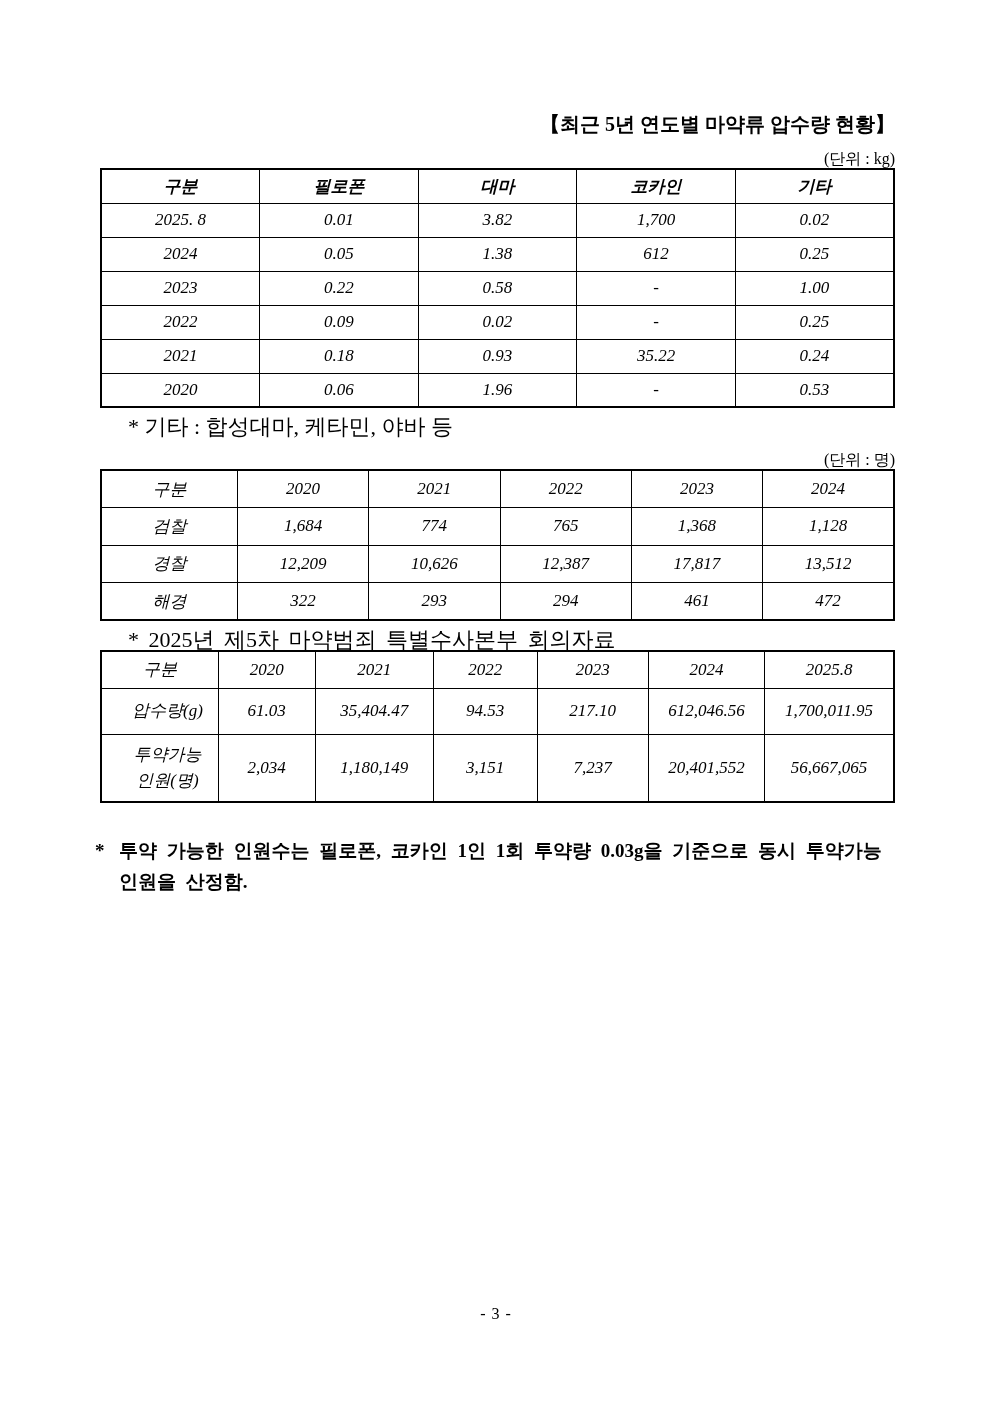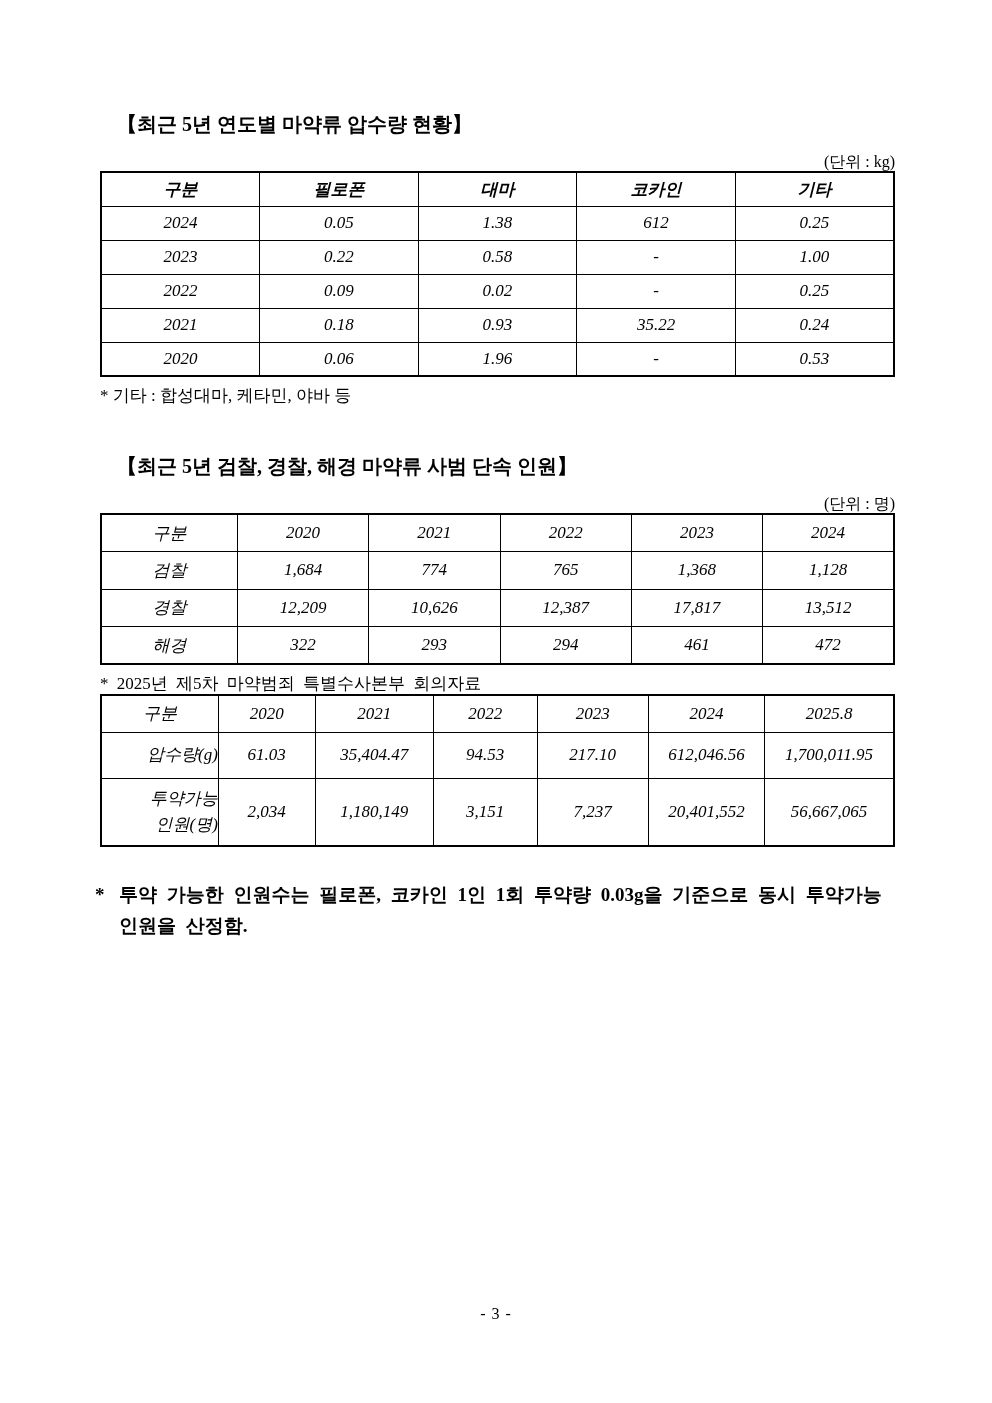--- a/index.html
+++ b/index.html
@@ -13,31 +13,31 @@
     font-family: "Liberation Serif", "DejaVu Serif", serif;
     overflow: hidden;
   }
   .content {
     position: absolute;
     left: 100px;
     top: 0;
     width: 795px;
   }
   .tbl-title {
-    margin: 17px;
+    margin: 0;
     font-size: 20px;
     font-weight: bold;
-    text-align: left;
+    text-align: right;
     line-height: 24px;
   }
   .title-1 { margin-top: 112px; }
   .title-2 { margin-top: 48px; }
   .title-3 { margin-top: 46px; }
   .unit {
-    margin-top: 4px;
+    margin-top: 14px;
     text-align: right;
     font-size: 16px;
     line-height: 18px;
   }
   table {
     width: 100%;
     border-collapse: collapse;
     table-layout: fixed;
     border: 2px solid #000;
     font-style: italic;
@@ -50,29 +50,30 @@
     font-weight: normal;
     padding: 0;
   }
   .t1 th { font-weight: bold; height: 34px; }
   .t1 td { height: 34px; }
   .t2 th, .t2 td { height: 37.5px; }
   .t3 th { height: 37px; }
   .t3 .r1 td { height: 46px; }
   .t3 .r2 td { height: 68px; }
   .t3 td.rowlabel {
-    text-align: right;
+    text-align: center;
     padding-left: 15px;
     white-space: pre-line;
     line-height: 26px;
   }
   .footnote {
     margin-top: 9px;
-    font-size: 17px;
+    font-size: 22px;
     line-height: 20px;
+    margin-left: 28px;
   }
   .fn2 { word-spacing: 4px; }
   .note {
     display: flex;
     margin-top: 32px;
     margin-left: -5px;
     font-weight: bold;
     font-size: 19px;
     line-height: 31px;
     word-spacing: 5px;
@@ -109,20 +110,27 @@
         <tr>
           <th>구분</th>
           <th>필로폰</th>
           <th>대마</th>
           <th>코카인</th>
           <th>기타</th>
         </tr>
       </thead>
       <tbody>
         <tr>
+          <td>2025. 8</td>
+          <td>0.01</td>
+          <td>3.82</td>
+          <td>1,700</td>
+          <td>0.02</td>
+        </tr>
+        <tr>
           <td>2024</td>
           <td>0.05</td>
           <td>1.38</td>
           <td>612</td>
           <td>0.25</td>
         </tr>
         <tr>
           <td>2023</td>
           <td>0.22</td>
           <td>0.58</td>
@@ -147,21 +155,20 @@
           <td>2020</td>
           <td>0.06</td>
           <td>1.96</td>
           <td>-</td>
           <td>0.53</td>
         </tr>
       </tbody>
     </table>
     <div class="footnote">* 기타 : 합성대마, 케타민, 야바 등</div>
 
-    <h2 class="tbl-title title-2">【최근 5년 검찰, 경찰, 해경 마약류 사범 단속 인원】</h2>
     <div class="unit">(단위 : 명)</div>
     <table class="t2">
       <colgroup>
         <col style="width:17.2%">
           <col style="width:16.56%">
           <col style="width:16.56%">
           <col style="width:16.56%">
           <col style="width:16.56%">
           <col style="width:16.56%">
       </colgroup>

